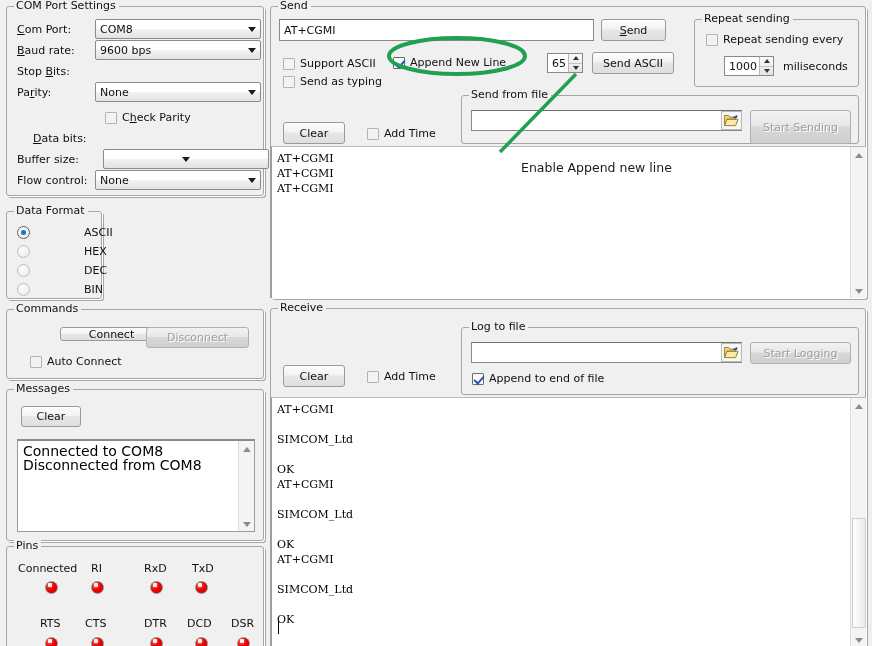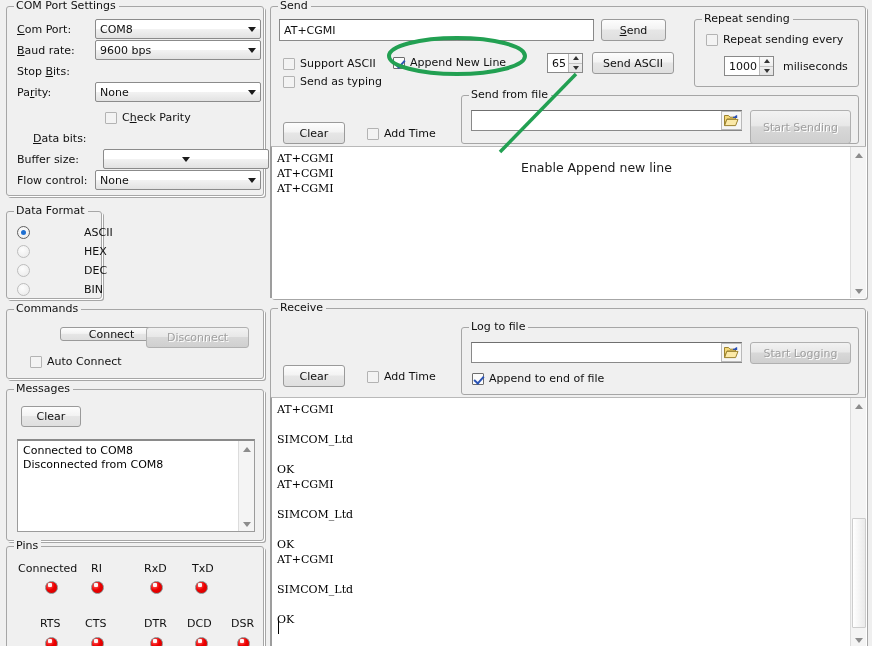--- a/index.html
+++ b/index.html
@@ -258,21 +258,21 @@
     right: 20px;
     font-family: "DejaVu Serif", "Liberation Serif", serif;
     font-size: 11px;
     line-height: 15px;
     color: #000;
     white-space: pre;
     letter-spacing: 0px;
   }
   .logtext.sans {
     font-family: "DejaVu Sans", "Liberation Sans", sans-serif;
-    font-size: 11px;
+    font-size: 14px;
     line-height: 14px;
   }
   .caret {
     position: absolute;
     width: 1px;
     background: #000;
   }
 
   
   .vscroll {

